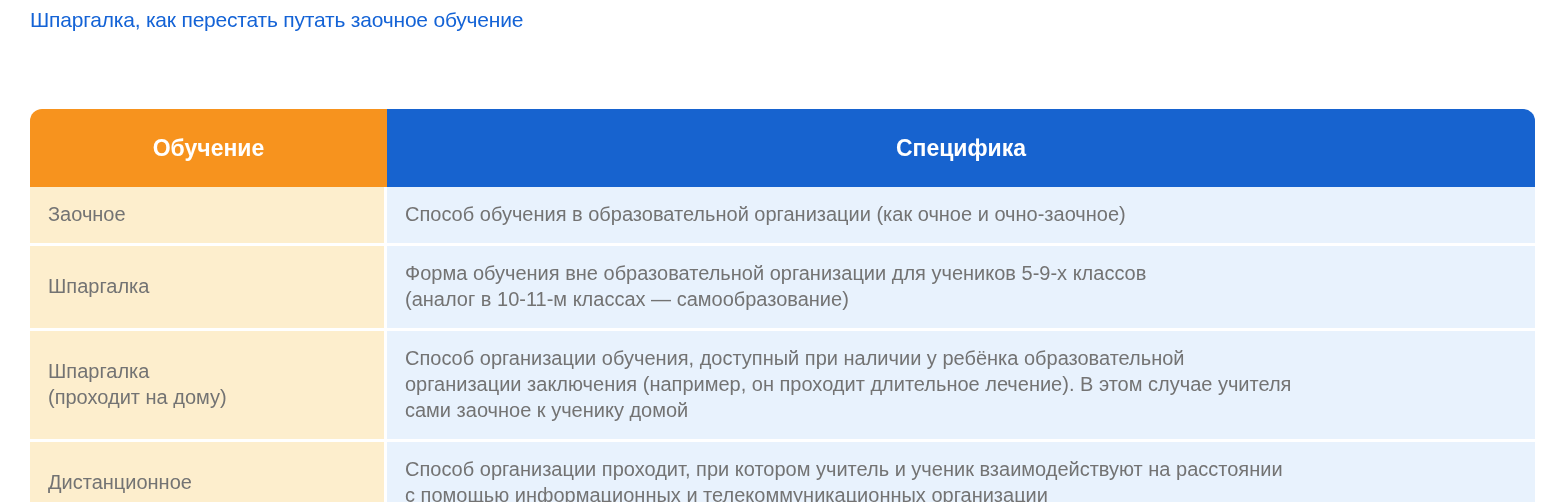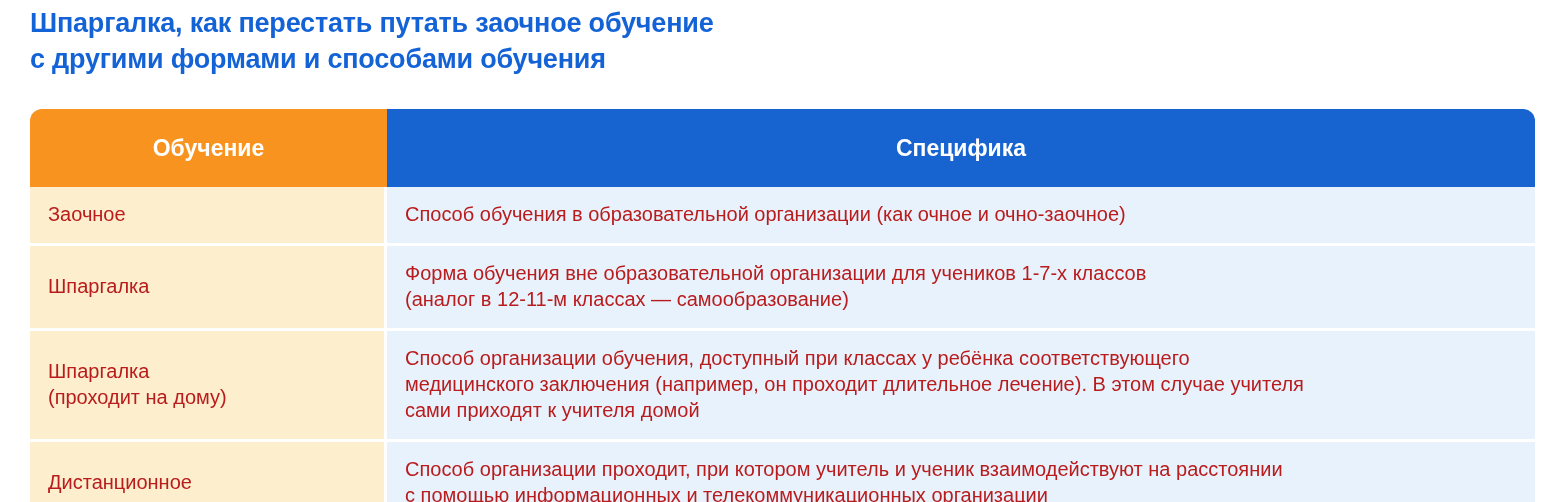--- a/index.html
+++ b/index.html
@@ -18,22 +18,22 @@
     width: 1565px;
     height: 502px;
     box-sizing: border-box;
   }
   .title {
     position: absolute;
     left: 30px;
     top: 6px;
     width: 1100px;
     color: #1463d6;
-    font-size: 27px;
-    font-weight: bold;
+    font-size: 21px;
+    font-weight: normal;
     line-height: 1.32;
     letter-spacing: -0.2px;
   }
   .title .line {
     display: block;
     white-space: nowrap;
   }
   .table-wrap {
     position: absolute;
     left: 30px;
@@ -63,21 +63,21 @@
     border-top-left-radius: 12px;
   }
   th.head-right {
     background: #1763cf;
     border-top-right-radius: 12px;
     text-align: center;
   }
 
   tbody td {
     font-size: 20px;
-    color: #b91c1c;
+    color: #737373;
     line-height: 1.30;
     padding: 14px 18px 16px 18px;
     vertical-align: middle;
     border-bottom: 3px solid #ffffff;
   }
   tbody td.col-left {
     background: #fdeecd;
     border-right: 3px solid #ffffff;
   }
   tbody td.col-right {
@@ -94,21 +94,20 @@
   }
   .cell-line { display: block; white-space: nowrap; }
 </style>
 </head>
 <body>
 
 <div class="page">
 
   <div class="title">
     <span class="line">Шпаргалка, как перестать путать заочное обучение</span>
-    <span class="line">с другими формами и способами обучения</span>
   </div>
 
   <div class="table-wrap">
     <table class="cheatsheet">
       <colgroup>
         <col class="c1">
         <col class="c2">
       </colgroup>
       <thead>
         <tr>
@@ -125,34 +124,34 @@
           <td class="col-right">
             <span class="cell-line">Способ обучения в образовательной организации (как очное и очно-заочное)</span>
           </td>
         </tr>
 
         <tr>
           <td class="col-left">
             <span class="cell-line">Шпаргалка</span>
           </td>
           <td class="col-right">
-            <span class="cell-line">Форма обучения вне образовательной организации для учеников 1-7-х классов</span>
-            <span class="cell-line">(аналог в 12-11-м классах — самообразование)</span>
+            <span class="cell-line">Форма обучения вне образовательной организации для учеников 5-9-х классов</span>
+            <span class="cell-line">(аналог в 10-11-м классах — самообразование)</span>
           </td>
         </tr>
 
         <tr>
           <td class="col-left">
             <span class="cell-line">Шпаргалка</span>
             <span class="cell-line">(проходит на дому)</span>
           </td>
           <td class="col-right">
-            <span class="cell-line">Способ организации обучения, доступный при классах у ребёнка соответствующего</span>
-            <span class="cell-line">медицинского заключения (например, он проходит длительное лечение). В этом случае учителя</span>
-            <span class="cell-line">сами приходят к учителя домой</span>
+            <span class="cell-line">Способ организации обучения, доступный при наличии у ребёнка образовательной</span>
+            <span class="cell-line">организации заключения (например, он проходит длительное лечение). В этом случае учителя</span>
+            <span class="cell-line">сами заочное к ученику домой</span>
           </td>
         </tr>
 
         <tr>
           <td class="col-left">
             <span class="cell-line">Дистанционное</span>
           </td>
           <td class="col-right">
             <span class="cell-line">Способ организации проходит, при котором учитель и ученик взаимодействуют на расстоянии</span>
             <span class="cell-line">с помощью информационных и телекоммуникационных организации</span>

